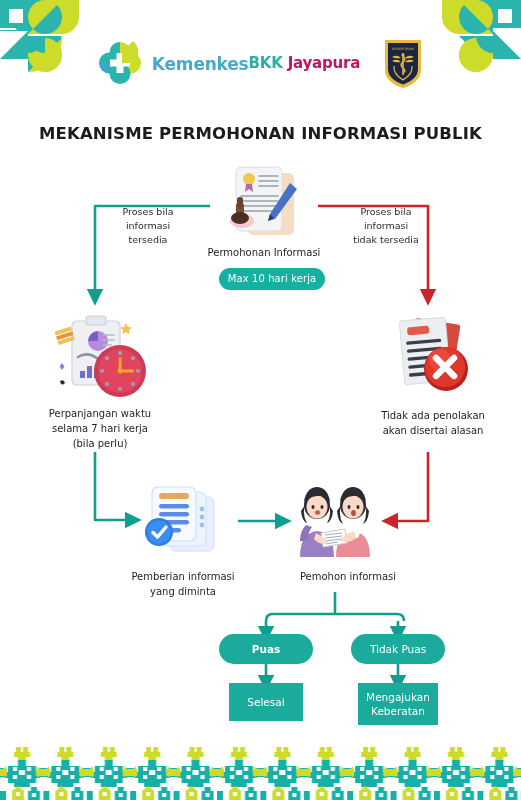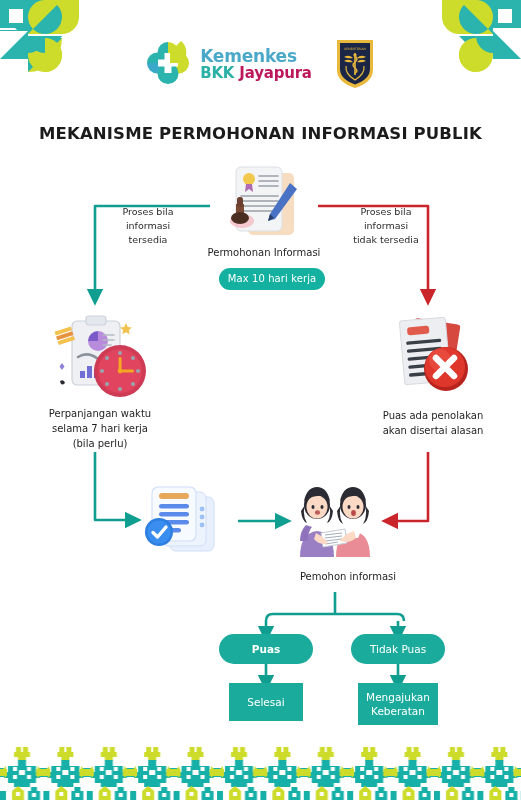--- a/index.html
+++ b/index.html
@@ -45,21 +45,21 @@
     justify-content: center;
     gap: 22px;
   }
   .kemenkes-logo {
     display: flex;
     align-items: center;
     gap: 9px;
   }
   .kemenkes-text {
     display: flex;
-    flex-direction: column;
+    flex-direction: row;
     line-height: 1.08;
   }
   .kemenkes-text .l1 {
     color: #4aa9c9;
     font-size: 17px;
     font-weight: bold;
     letter-spacing: -0.2px;
   }
   .kemenkes-text .l2 {
     font-size: 15px;
@@ -398,21 +398,21 @@
         <rect x="19" y="41" width="35" height="3.4" rx="1.5"></rect>
         <rect x="19" y="49" width="35" height="3.4" rx="1.5"></rect>
         <rect x="19" y="57" width="24" height="3.4" rx="1.5"></rect>
       </g>
       <circle cx="58" cy="54" r="22" fill="#b8241d"></circle>
       <circle cx="57" cy="52" r="20" fill="#e0372c"></circle>
       <circle cx="52" cy="45" r="11" fill="#ee5a4d" opacity="0.55"></circle>
       <path d="M48 43 L66 61 M66 43 L48 61" stroke="#ffffff" stroke-width="6.5" stroke-linecap="round"></path>
     </svg>
   </div>
-  <div class="node-caption" style="left:366px; top:408px; width:134px;">Puas ada penolakan
+  <div class="node-caption" style="left:366px; top:408px; width:134px;">Tidak ada penolakan
 akan disertai alasan</div>
 
   <div class="icon-wrap" style="left:140px; top:483px;">
     <svg width="84" height="76" viewBox="0 0 84 76">
       <rect x="30" y="14" width="44" height="54" rx="6" fill="#e8f0fd" stroke="#cfdef7" stroke-width="1"></rect>
       <rect x="22" y="9" width="44" height="54" rx="6" fill="#eef4fe" stroke="#cfdef7" stroke-width="1"></rect>
       <rect x="12" y="4" width="44" height="54" rx="6" fill="#f7fafe" stroke="#cfdef7" stroke-width="1.1"></rect>
       <rect x="19" y="10" width="30" height="6" rx="3" fill="#e8a85c"></rect>
       <g fill="#5b8bea">
         <rect x="19" y="21" width="30" height="4.6" rx="2.3"></rect>
@@ -423,20 +423,22 @@
       <g fill="#9fc0f3">
         <circle cx="62" cy="26" r="2.4"></circle>
           <circle cx="62" cy="34" r="2.4"></circle>
           <circle cx="62" cy="42" r="2.4"></circle>
       </g>
       <circle cx="19" cy="49" r="14" fill="#2d7fe0"></circle>
       <circle cx="19" cy="49" r="11.5" fill="#3a8ef0"></circle>
       <path d="M13 49.5 L17.5 54 L26 44" stroke="#ffffff" stroke-width="3.4" fill="none" stroke-linecap="round" stroke-linejoin="round"></path>
     </svg>
   </div>
+  <div class="node-caption" style="left:118px; top:569px; width:130px;">Pemberian informasi
+yang diminta</div>
 
   <div class="icon-wrap" style="left:288px; top:485px;">
     <svg width="92" height="76" viewBox="0 0 92 76">
 
       <path d="M12 72 q0 -24 17 -26 q17 2 17 26 Z" fill="#9b7fc4"></path>
       <path d="M18 40 q-6 6 -6 16 l8 0 q0 -10 4 -14 Z" fill="#8e72bb"></path>
       <ellipse cx="29" cy="20" rx="13" ry="14" fill="#2b2b33"></ellipse>
       <ellipse cx="29" cy="22" rx="10.5" ry="11.5" fill="#fbd9c5"></ellipse>
       <path d="M16 16 q3 -14 13 -14 q10 0 13 14 q-6 -6 -13 -5 q-9 1 -13 5 Z" fill="#2b2b33"></path>
       <path d="M17 20 q-3 10 2 18 q-5 -2 -6 -12 Z" fill="#2b2b33"></path>

